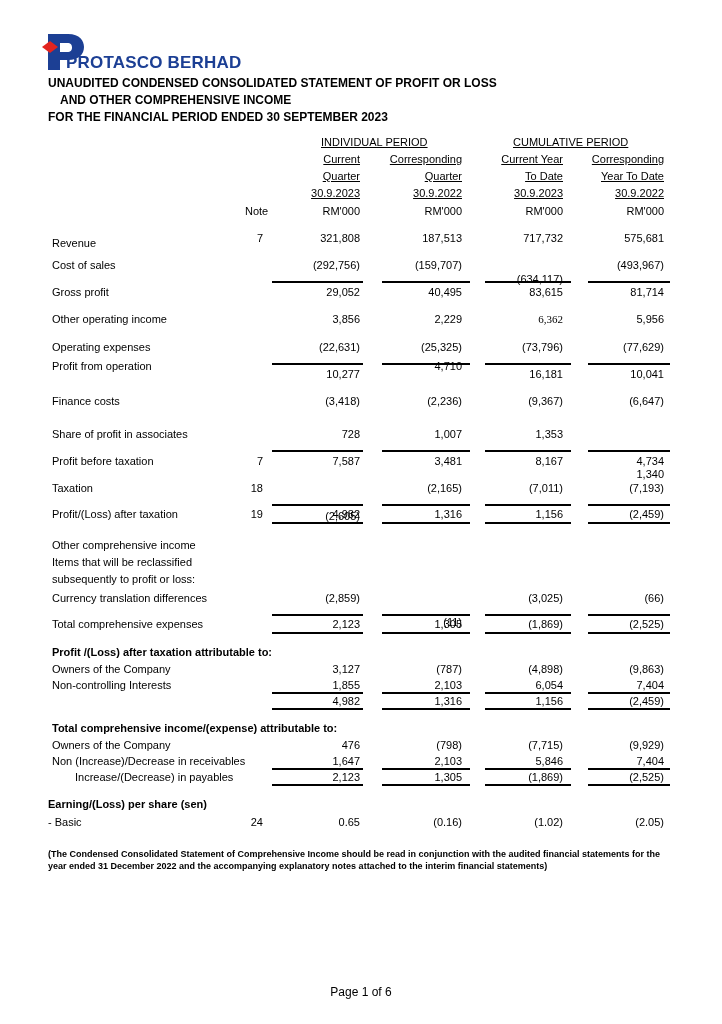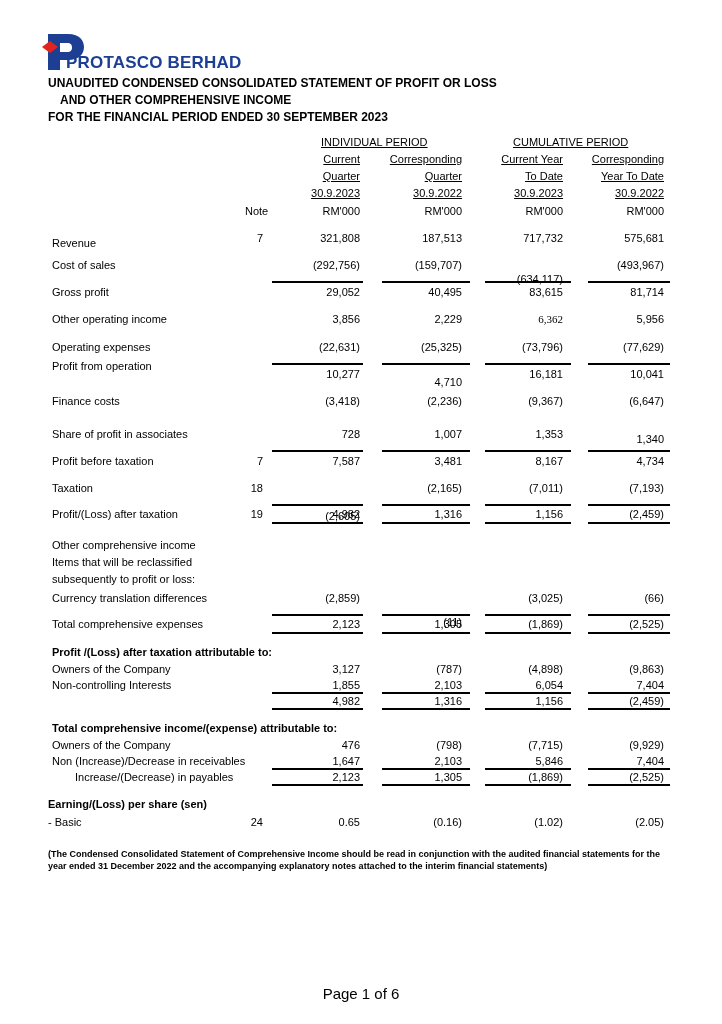--- a/index.html
+++ b/index.html
@@ -18,21 +18,21 @@
   .c2 { left:382px; width:80px; }
   .c3 { left:485px; width:78px; }
   .c4 { left:588px; width:76px; }
   .line { position:absolute; height:2px; background:#000; }
   .l1 { left:272px; width:91px; }
   .l2 { left:382px; width:88px; }
   .l3 { left:485px; width:86px; }
   .l4 { left:588px; width:82px; }
   .bold { font-weight:bold; }
   .foot { left:48px; top:848px; width:630px; font-size:9px; font-weight:bold; line-height:12px; }
-  .page { left:0; width:722px; top:985px; text-align:center; font-size:15px; }
+  .page { left:0; width:722px; top:985px; text-align:center; font-size:12px; }
 </style>
 </head>
 <body>
 
 <svg class="abs logo" viewBox="0 0 45 40">
   <path d="M8 2 H28 C40 2 44 9 44 15 C44 22 39 28 28 28 H20 V38 H8 Z M20 11 V20 H27 C31 20 32 18 32 15.5 C32 13 31 11 27 11 Z" fill="#1c3f94"></path>
   <polygon points="2,15 10,9 18,15 10,21" fill="#e2241f"></polygon>
 </svg>
 <div class="abs brand">PROTASCO BERHAD</div>
 
@@ -100,35 +100,35 @@
 <div class="abs num c3" style="top:341px;">(73,796)</div>
 <div class="abs num c4" style="top:341px;">(77,629)</div>
 
 <div class="line l1" style="top:363px;"></div>
 <div class="line l2" style="top:363px;"></div>
 <div class="line l3" style="top:363px;"></div>
 <div class="line l4" style="top:363px;"></div>
 
 <div class="abs lbl" style="top:360px;">Profit from operation</div>
 <div class="abs num c1" style="top:368px;">10,277</div>
-<div class="abs num c2" style="top:376px;">4,710</div>
+<div class="abs num c2" style="top:360px;">4,710</div>
 <div class="abs num c3" style="top:368px;">16,181</div>
 <div class="abs num c4" style="top:368px;">10,041</div>
 
 <div class="abs lbl" style="top:395px;">Finance costs</div>
 <div class="abs num c1" style="top:395px;">(3,418)</div>
 <div class="abs num c2" style="top:395px;">(2,236)</div>
 <div class="abs num c3" style="top:395px;">(9,367)</div>
 <div class="abs num c4" style="top:395px;">(6,647)</div>
 
 <div class="abs lbl" style="top:428px;">Share of profit in associates</div>
 <div class="abs num c1" style="top:428px;">728</div>
 <div class="abs num c2" style="top:428px;">1,007</div>
 <div class="abs num c3" style="top:428px;">1,353</div>
-<div class="abs num c4" style="top:409px;margin-top:24px;">1,340</div>
+<div class="abs num c4" style="top:444px;margin-top:24px;">1,340</div>
 
 <div class="line l1" style="top:450px;"></div>
 <div class="line l2" style="top:450px;"></div>
 <div class="line l3" style="top:450px;"></div>
 <div class="line l4" style="top:450px;"></div>
 
 <div class="abs lbl" style="top:455px;">Profit before taxation</div>
 <div class="abs note" style="top:455px;">7</div>
 <div class="abs num c1" style="top:455px;">7,587</div>
 <div class="abs num c2" style="top:455px;">3,481</div>

